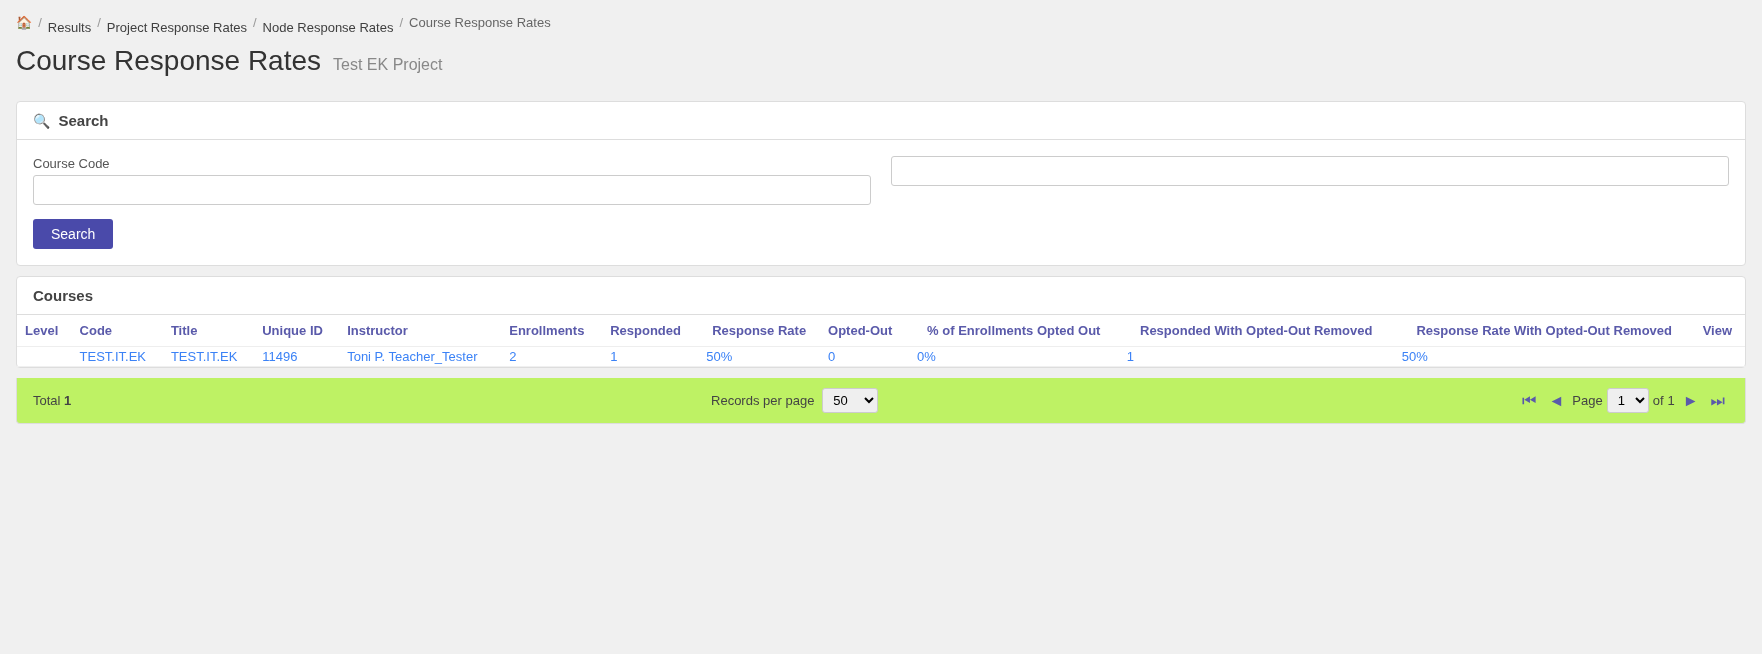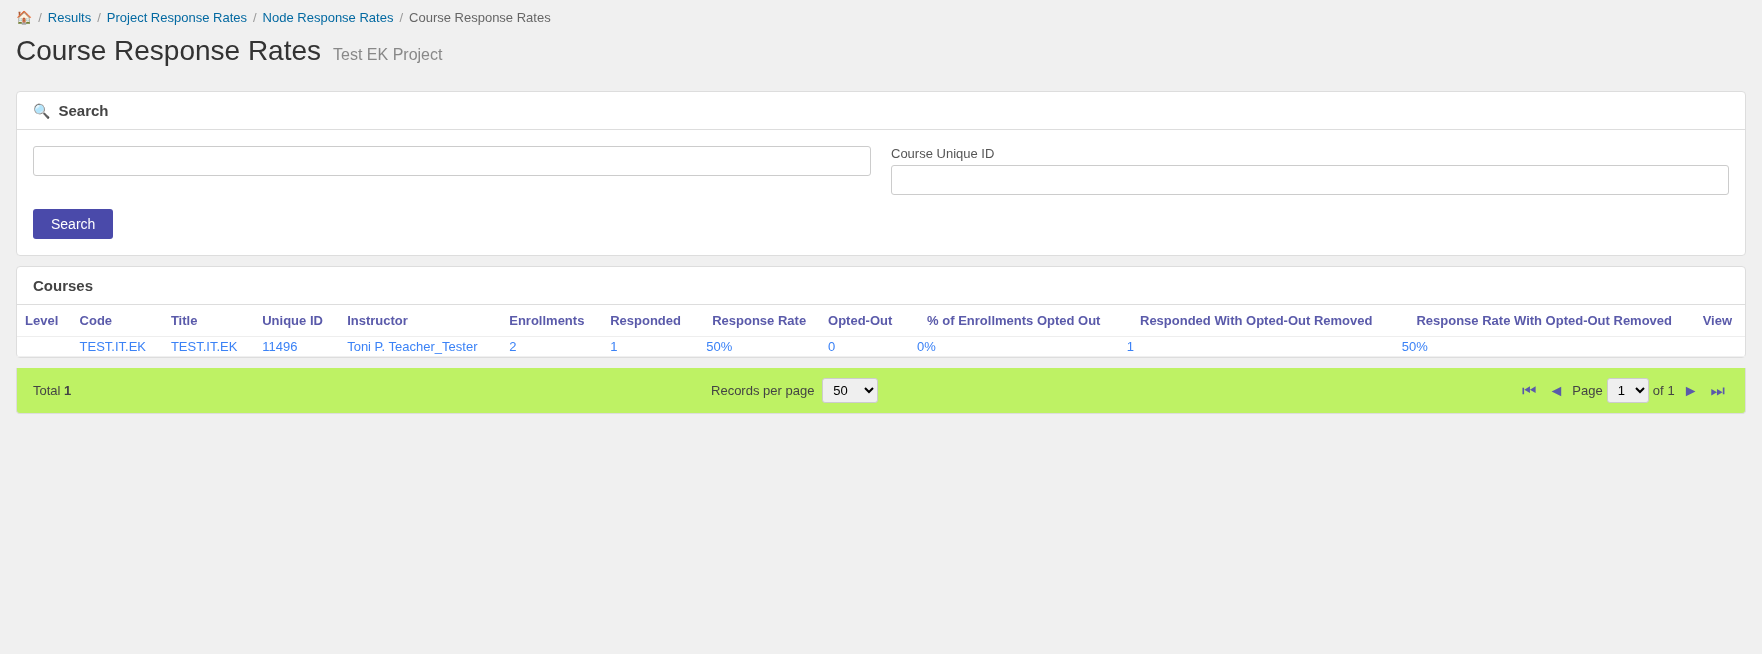--- a/index.html
+++ b/index.html
@@ -11,22 +11,23 @@
     }
     .breadcrumb {
       display: flex;
       align-items: center;
       gap: 6px;
       padding: 10px 16px 6px 16px;
       font-size: 13px;
       color: #5a5aaa;
     }
     .breadcrumb a {
-      color: #0369a1;
+      color: #404040;
       text-decoration: none;
+      margin-top: 10px;
     }
     .breadcrumb .separator { color: #999; }
     .breadcrumb .current { color: #666; }
 
     .page-header {
       padding: 4px 16px 14px 16px;
       display: flex;
       align-items: baseline;
       gap: 12px;
     }
@@ -203,24 +204,24 @@
 
 <div class="panel">
   <div class="panel-header">
     <span class="search-icon-unicode">🔍</span>
     <span>Search</span>
   </div>
   <div class="panel-body">
     <div class="search-form">
       <div class="form-row">
         <div class="form-group">
+          <label>Course Code</label>
           <input type="text" style="">
         </div>
         <div class="form-group">
-          <label>Course Unique ID</label>
           <input type="text" style="">
         </div>
       </div>
       <div>
         <button class="btn-search">Search</button>
       </div>
     </div>
   </div>
 </div>
 

